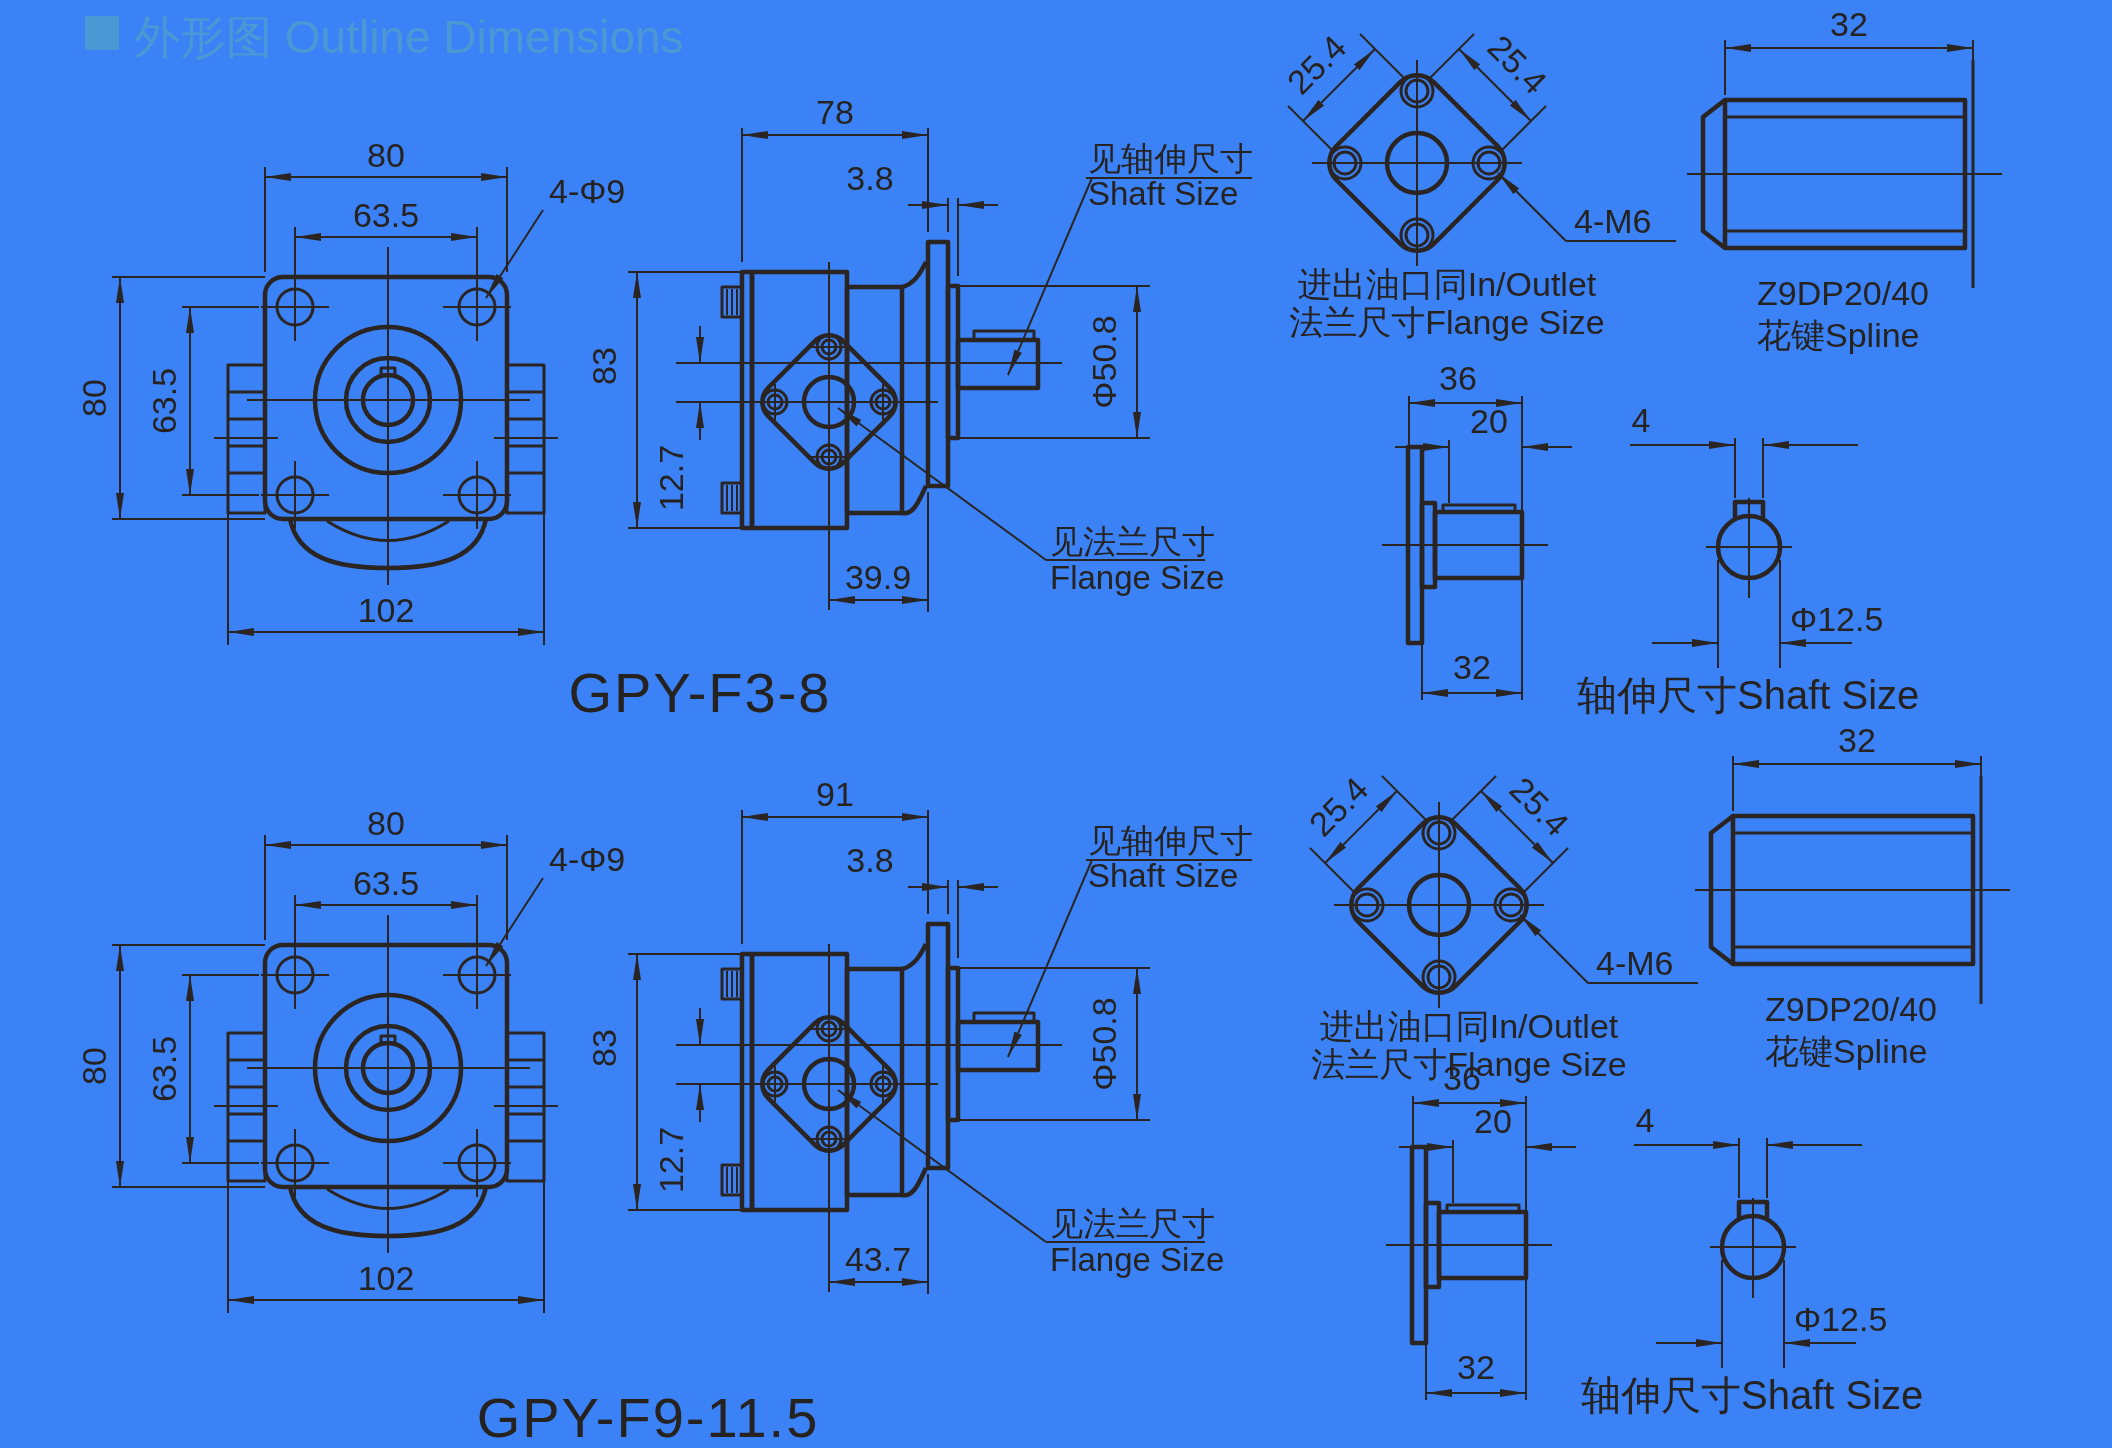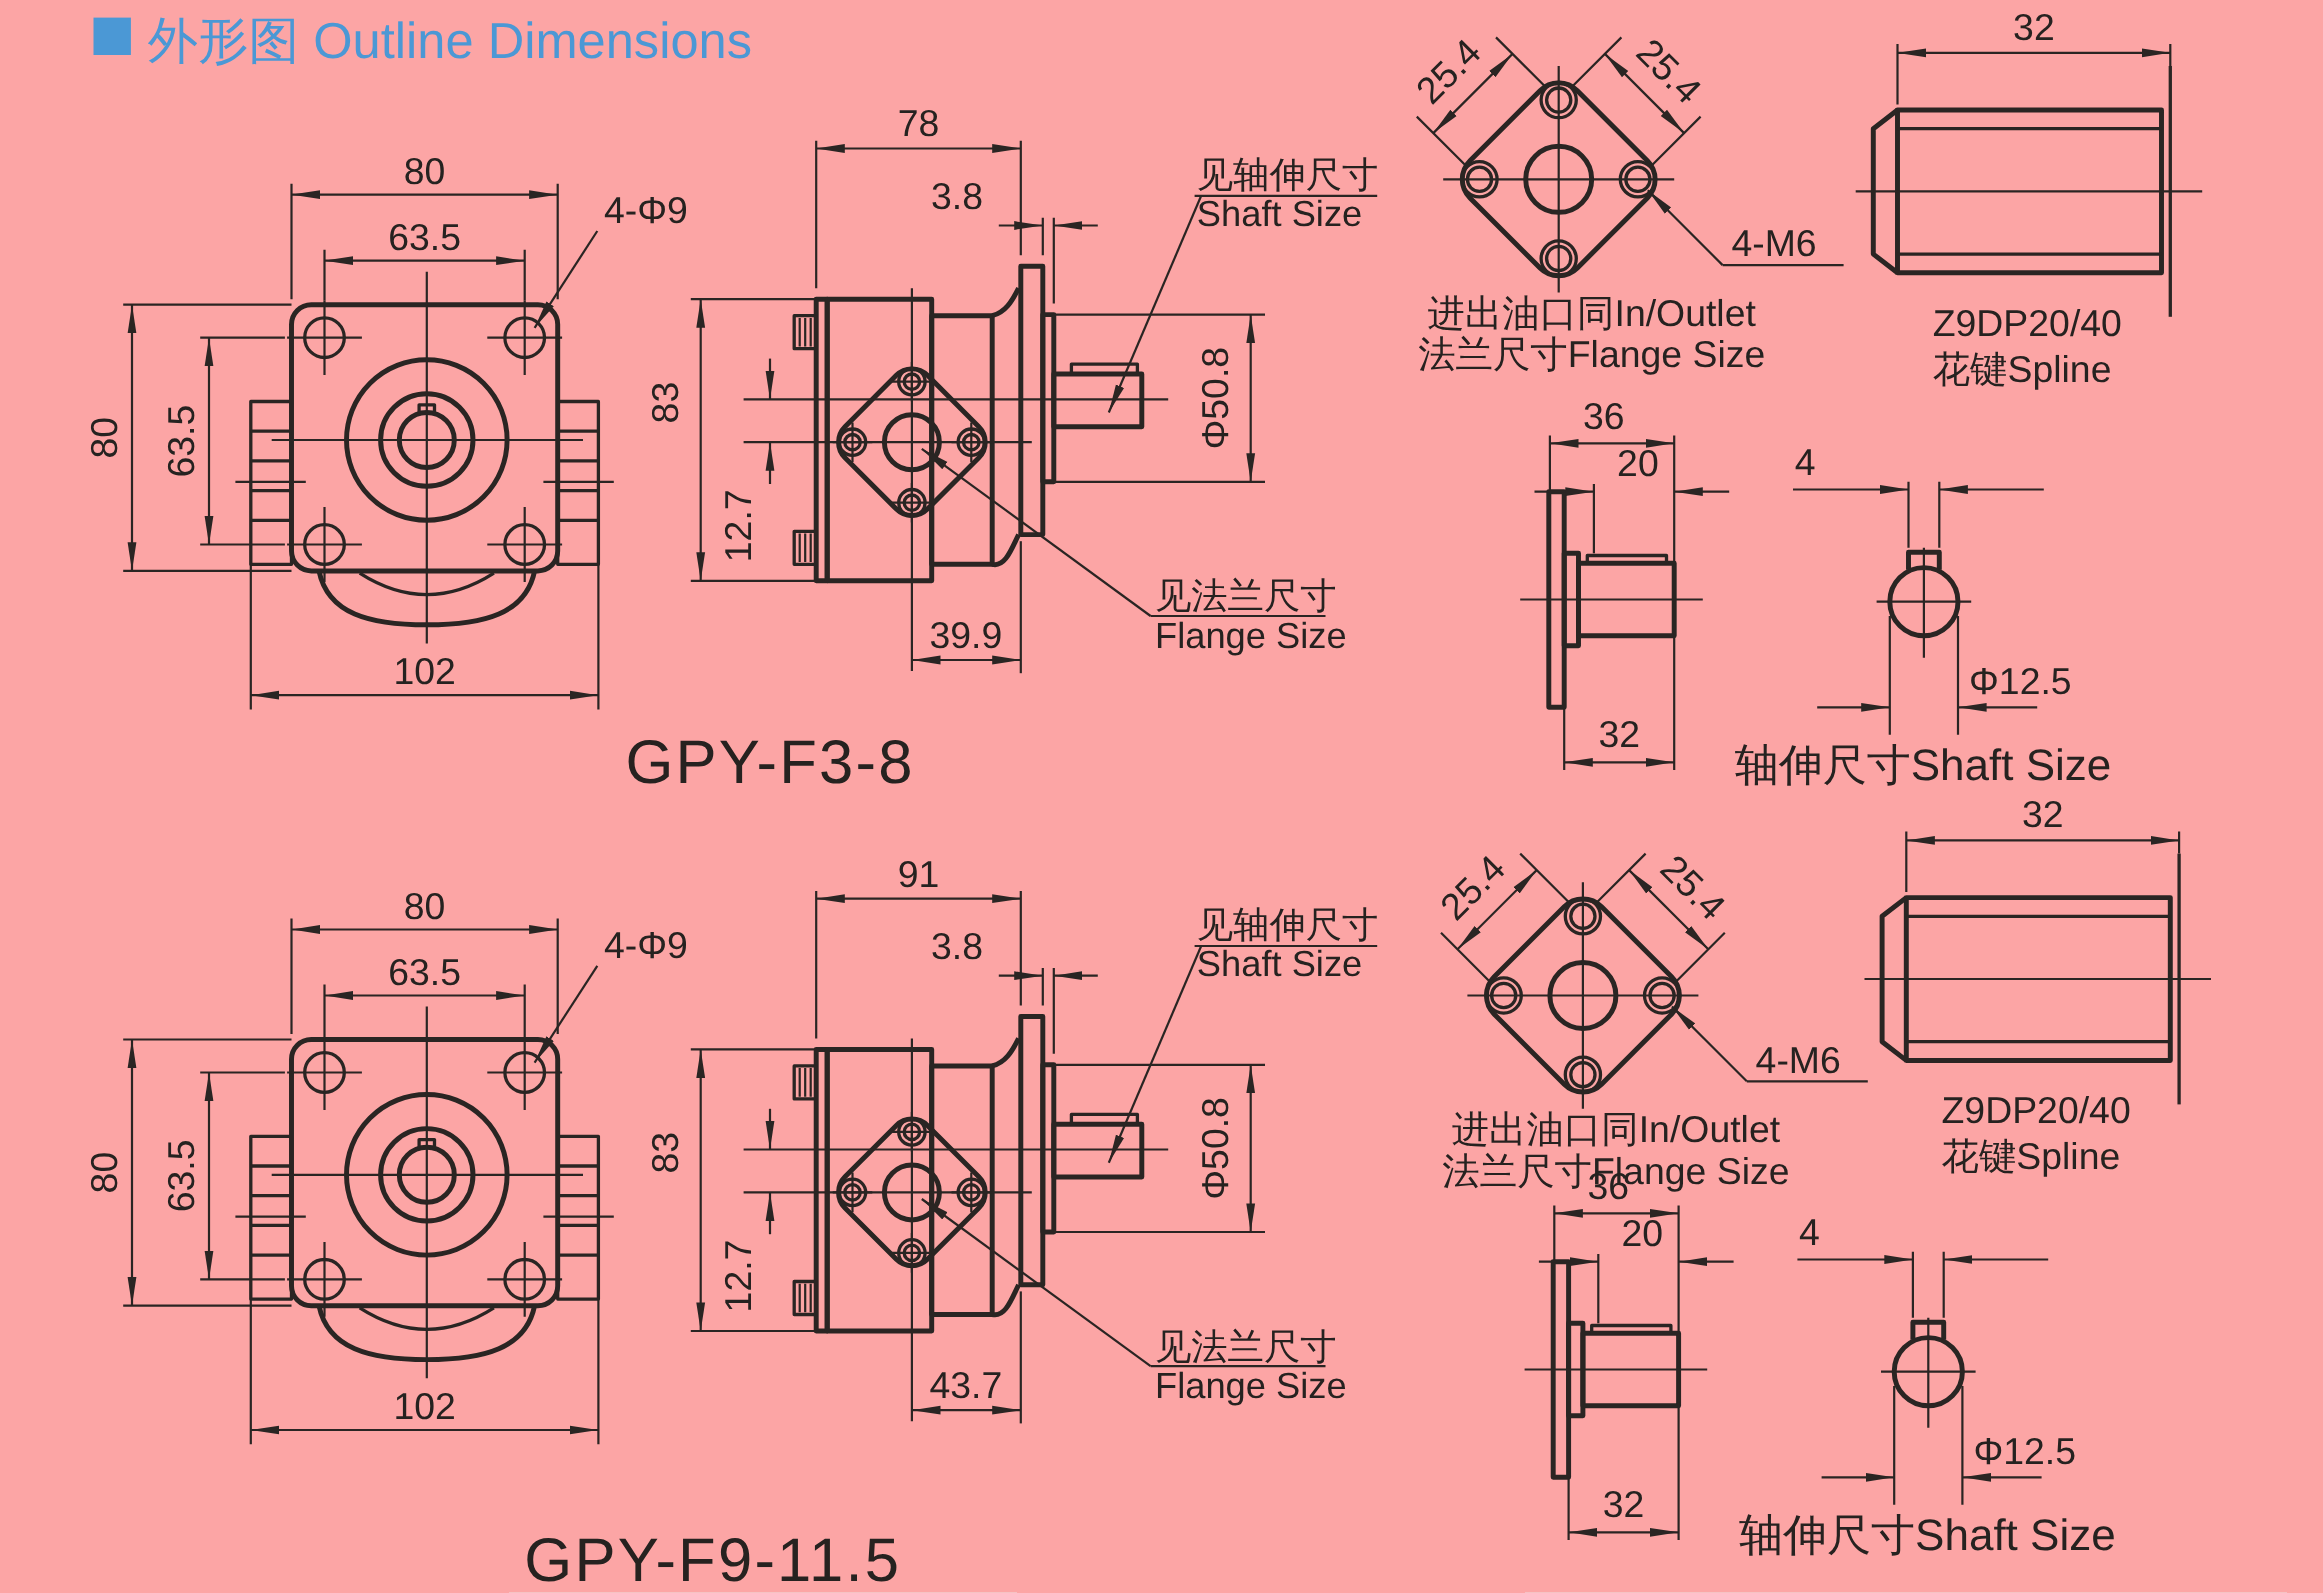--- a/index.html
+++ b/index.html
@@ -1,16 +1,16 @@
 <!DOCTYPE html>
 <html><head>
 <meta charset="utf-8">
 <style>
   html,body{margin:0;padding:0;background:#ecf2f8;}
-  .page{position:relative;width:2112px;height:1448px;background:#fca5a5;overflow:hidden;}
+  .page{position:relative;width:2112px;height:1448px;background:#3b82f6;overflow:hidden;}
   svg{display:block;}
   .ol{fill:none;stroke:#2a2523;stroke-width:4.5;stroke-linejoin:round;}
   .ml{fill:none;stroke:#2a2523;stroke-width:3;stroke-linejoin:round;}
   .tl{fill:none;stroke:#2a2523;stroke-width:2;}
   .da{marker-start:url(#ah);marker-end:url(#ah);}
   .de{marker-end:url(#ah);}
   text{fill:#262220;font-family:"Liberation Sans","DejaVu Sans",sans-serif;}
   .dim{font-size:34px;}
   .lbl{font-size:33px;}
   .cap{font-size:34px;}

